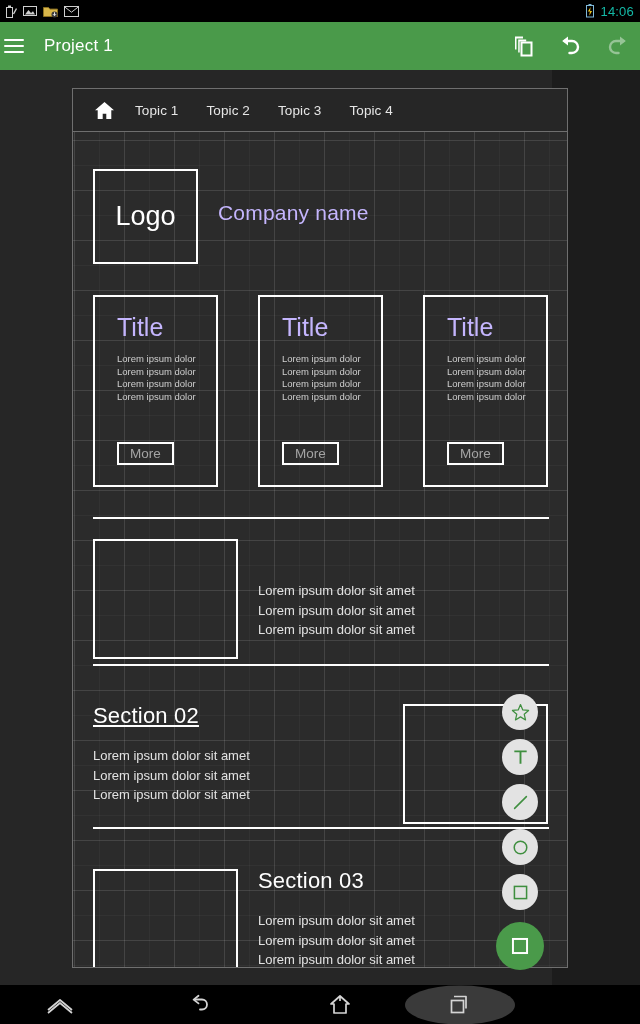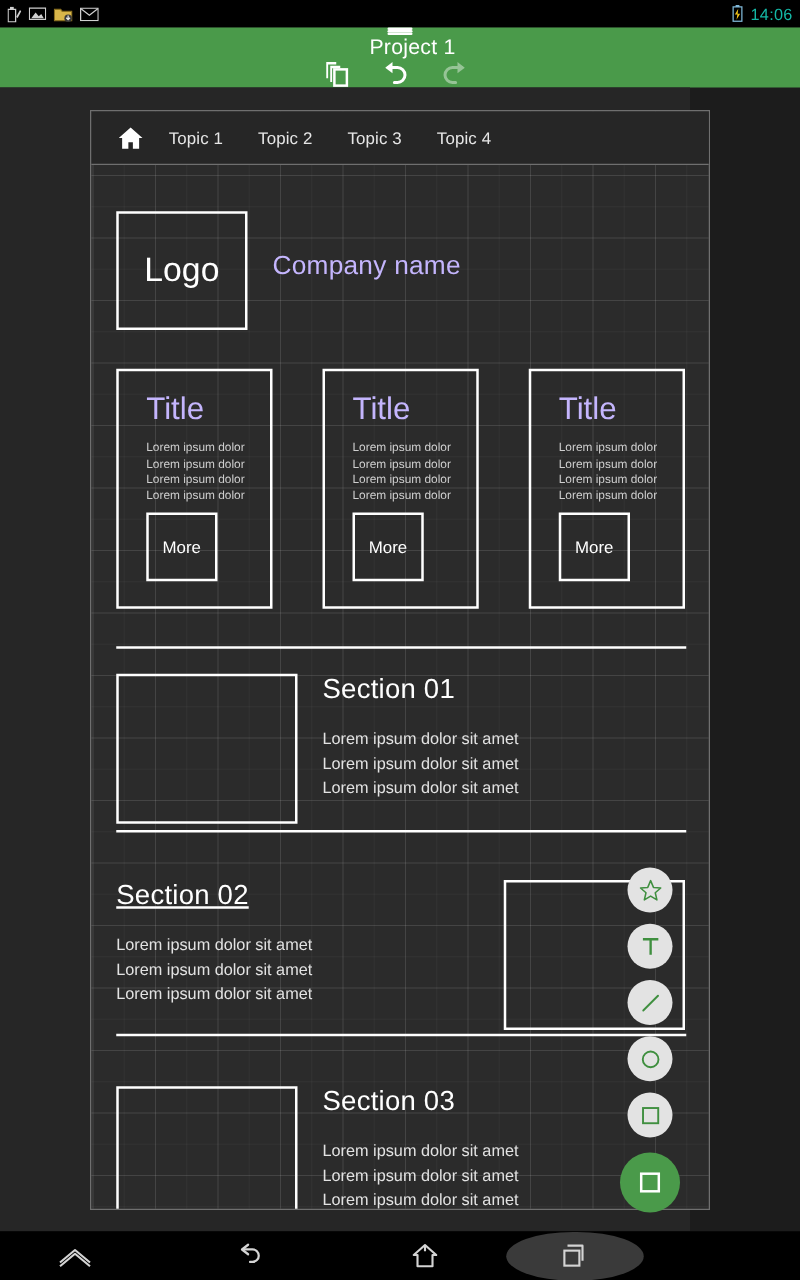--- a/index.html
+++ b/index.html
@@ -20,21 +20,21 @@
   #status-bar .spacer { flex:1; }
   #status-bar .clock {
     color:#14b8a6; font-size:13px; letter-spacing:.2px;
     font-family:"Liberation Sans", sans-serif;
   }
   .sysicon { display:block; }
 
   
   #app-bar {
     position:absolute; left:0; top:22px; width:640px; height:48px;
-    background:#4a9a4a; display:flex; align-items:center; padding:0 4px;flex-direction:column;
+    background:#4a9a4a; display:flex; align-items:center; padding:0 4px;
   }
   #app-bar .title {
     color:#fff; font-size:17px; margin-left:20px; font-weight:400;
     letter-spacing:.2px;
   }
   #app-bar .spacer { flex:1; }
   #app-bar .actions { display:flex; align-items:center; gap:24px; margin-right:6px; }
 
   .hamburger { width:20px; height:14px; display:flex; flex-direction:column;
     justify-content:space-between; cursor:pointer; }
@@ -104,22 +104,22 @@
     color:#c4b5fd; font-size:25px; font-weight:300;
   }
   .card .c-lines {
     position:absolute; left:22px; top:56px;
   }
   .card .c-lines div {
     color:#cfcfcf; font-size:9.5px; line-height:12.5px; white-space:nowrap;
   }
   .card .more-btn {
     position:absolute; left:22px; bottom:20px;
-    border:2px solid #fff; padding:18px 11px;
-    color:#ffffff; font-size:13.5px; font-weight:300;
+    border:2px solid #fff; padding:2px 11px;
+    color:#a3a3a3; font-size:13.5px; font-weight:300;
   }
 
   
   .divider {
     position:absolute; left:20px; width:456px; height:2px; background:#fff;
   }
   .div-1 { top:428px; }
   .div-2 { top:575px; }
   .div-3 { top:738px; }
 
@@ -293,21 +293,20 @@
           <div>Lorem ipsum dolor</div>
         </div>
         <div class="more-btn">More</div>
       </div>
 
       <div class="divider div-1"></div>
       <div class="divider div-2"></div>
       <div class="divider div-3"></div>
 
       <div class="sec-img s1-img"></div>
-      <div class="sec-head s1-head">Section 01</div>
       <div class="sec-body s1-body">
         <div>Lorem ipsum dolor sit amet</div>
         <div>Lorem ipsum dolor sit amet</div>
         <div>Lorem ipsum dolor sit amet</div>
       </div>
 
       <div class="sec-img s2-img"></div>
       <div class="sec-head s2-head">Section 02</div>
       <div class="sec-body s2-body">
         <div>Lorem ipsum dolor sit amet</div>

